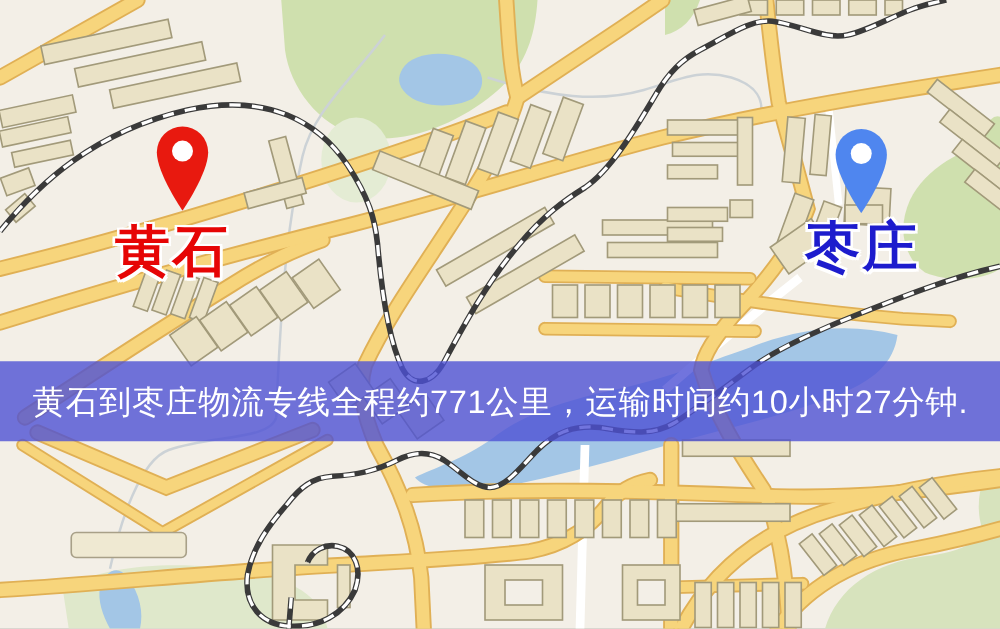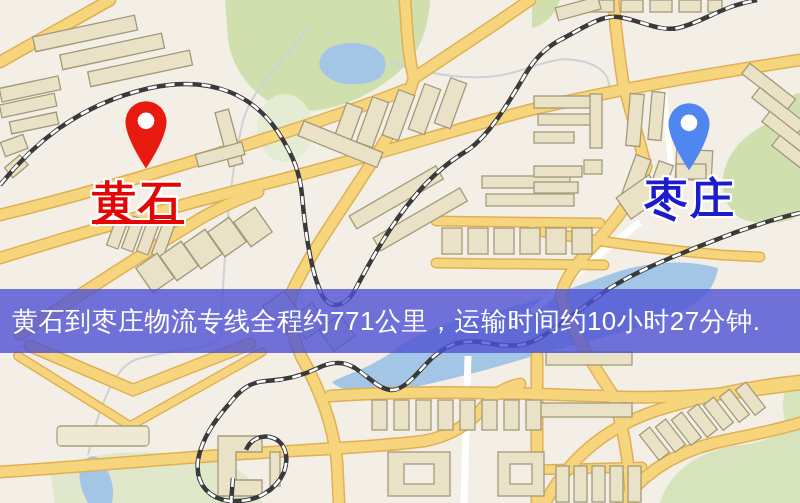--- a/index.html
+++ b/index.html
@@ -8,33 +8,33 @@
     font-family:"Liberation Sans","DejaVu Sans",sans-serif;
     background:#f3efe7;
   }
   .stage svg.map{position:absolute;left:0;top:0;}
   .city-label{
     position:absolute;font-size:44px;font-weight:bold;line-height:1;
     letter-spacing:2px;white-space:nowrap;
     text-shadow:-2px -2px 0 #fff,2px -2px 0 #fff,-2px 2px 0 #fff,2px 2px 0 #fff,
                  0 -2px 0 #fff,0 2px 0 #fff,-2px 0 0 #fff,2px 0 0 #fff;
   }
-  .city-label.origin{left:92px;top:180px;color:#e60505;text-decoration:underline;}
+  .city-label.origin{left:92px;top:180px;color:#e60505;}
   .city-label.dest{left:644px;top:177px;color:#1d1ccd;text-align:right;}
   .pin{position:absolute;}
   .pin.origin{left:118px;top:95px;}
   .pin.dest{left:661px;top:97px;}
   .banner{
     position:absolute;left:0;top:289px;width:800px;height:64px;
     background:rgba(77,81,213,0.80);
     display:flex;align-items:center;
   }
   .banner span{
     color:#ffffff;font-size:26px;letter-spacing:0.5px;
-    padding-left:12px;white-space:nowrap;
+    padding-left:26px;white-space:nowrap;
   }
 </style>
 </head>
 <body>
 
 <div class="stage">
 
   <svg class="map" width="800" height="503" viewBox="0 0 800 503">
     <rect x="0" y="0" width="800" height="503" fill="#f3efe7"></rect>
 

